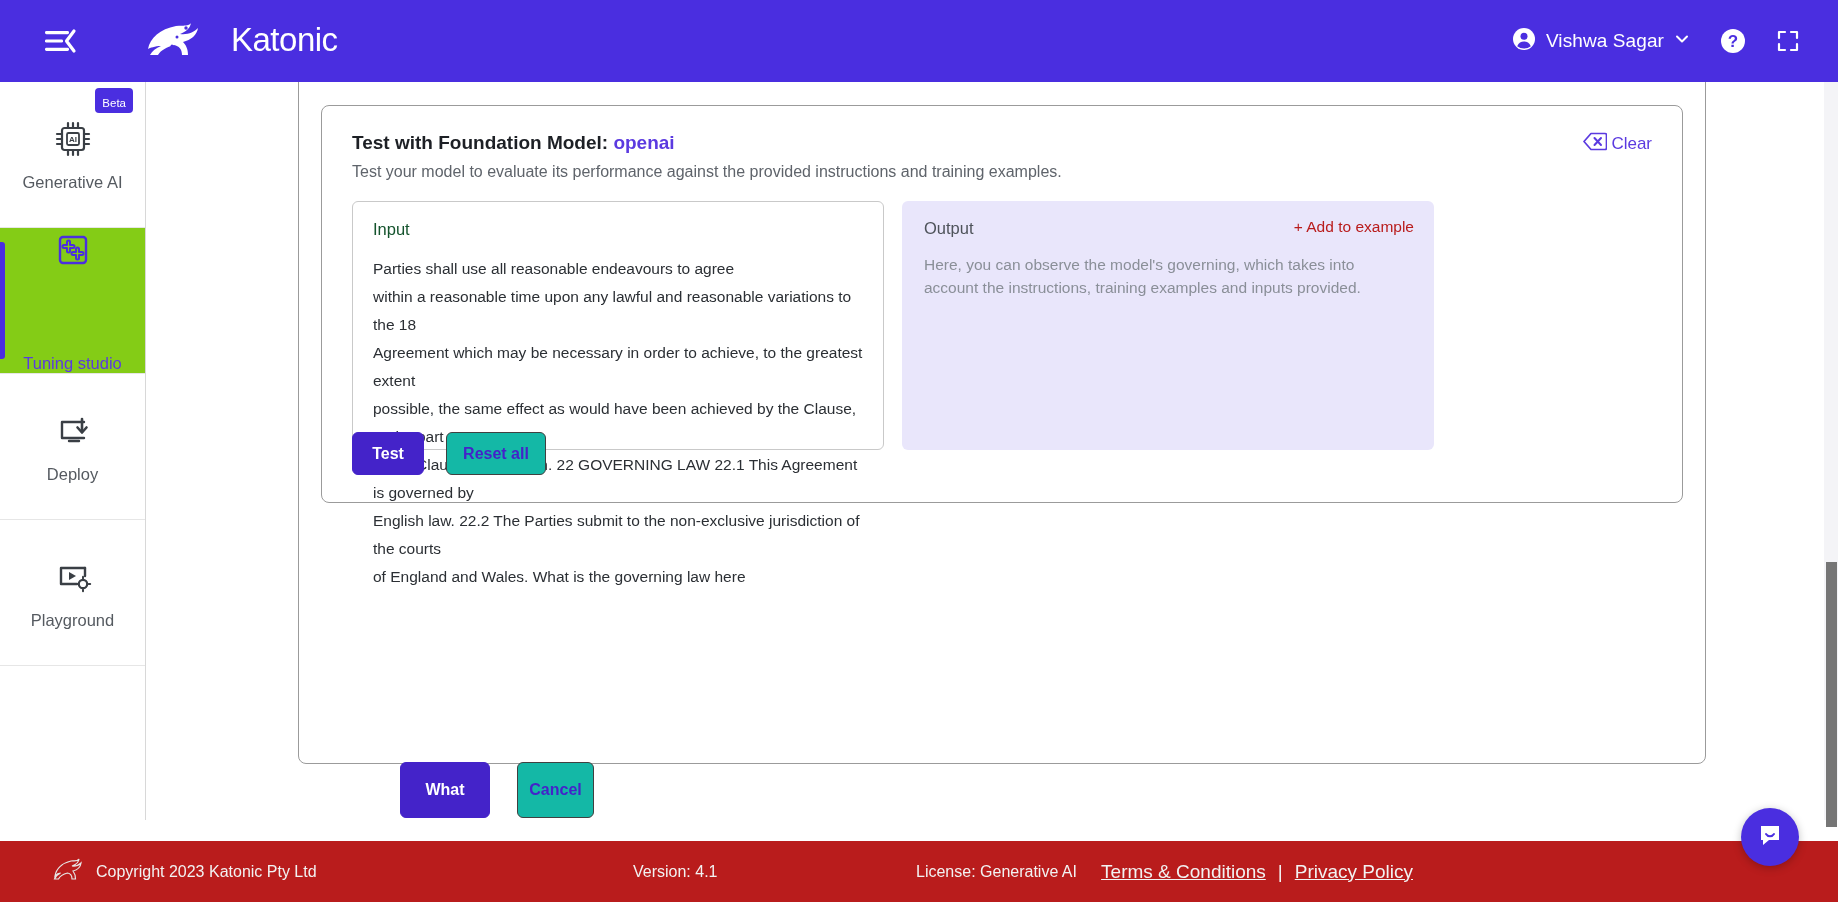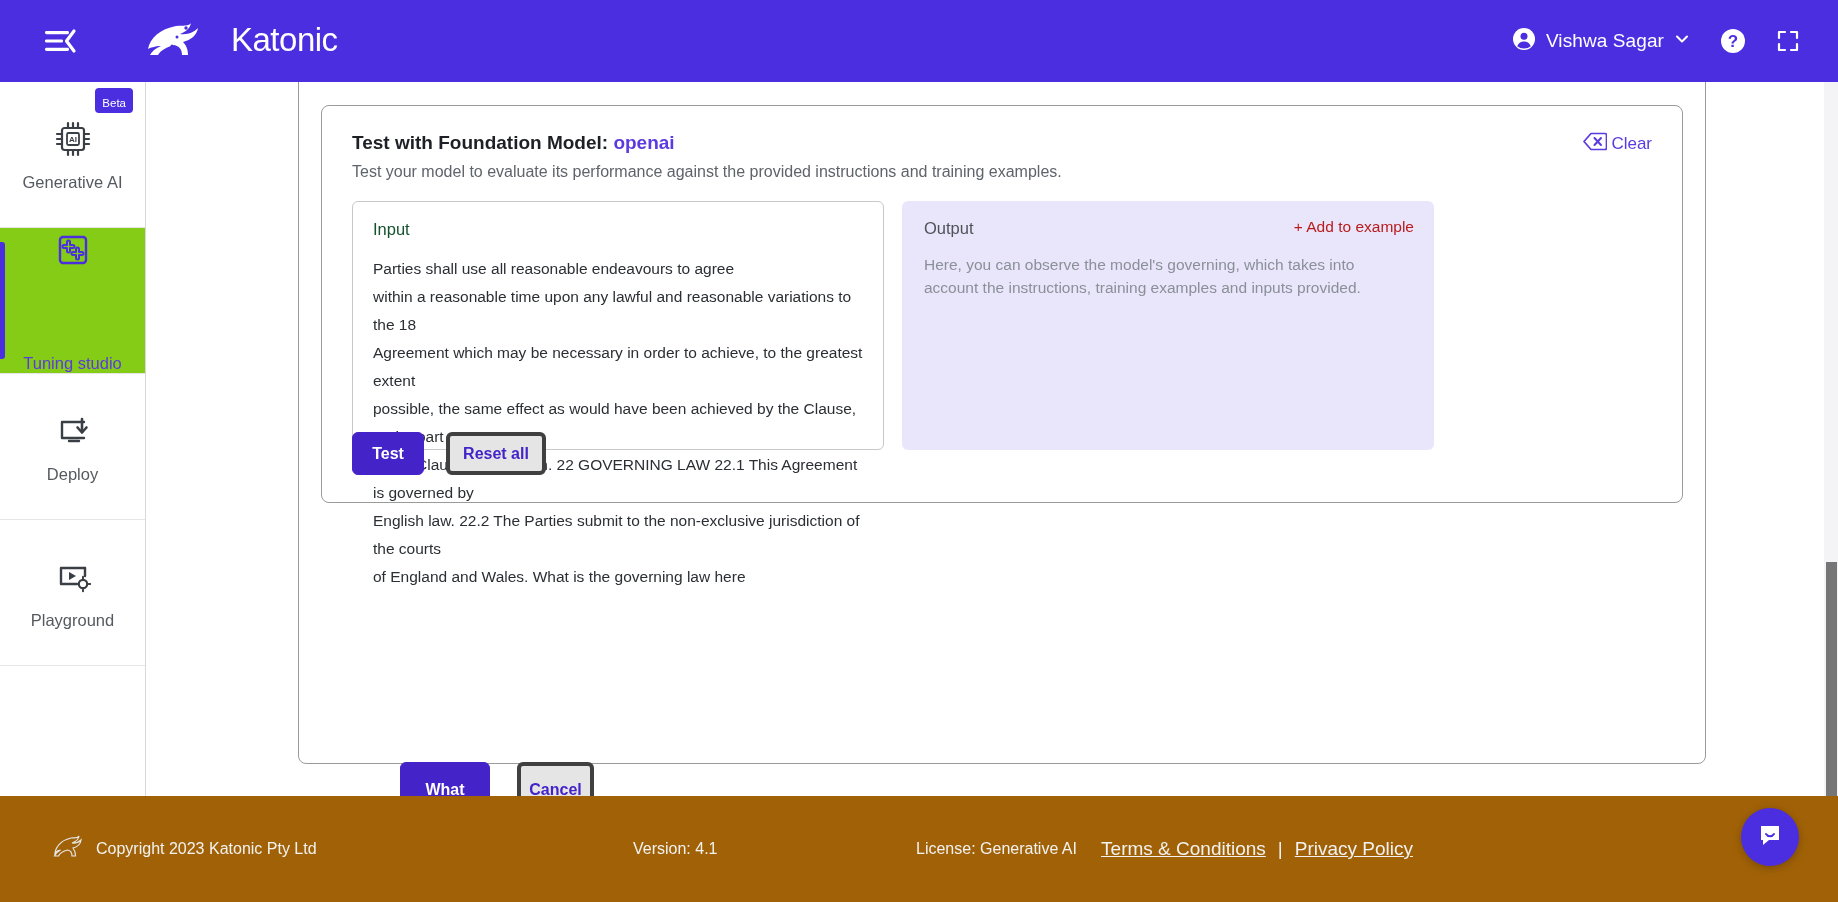--- a/index.html
+++ b/index.html
@@ -98,31 +98,31 @@
   .output-placeholder {
     margin-top:15px; font-size:15.5px; line-height:23px; color:#8a8f98;
   }
 
   .tc-actions { position:absolute; left:30px; top:326px; display:flex; gap:22px; }
   .btn {
     font-size:16px; font-weight:bold; border-radius:6px; cursor:pointer;
     display:flex; align-items:center; justify-content:center;
   }
   .btn-primary { background:#4423c9; color:#ffffff; border:1px solid #4423c9; }
-  .btn-outline { background:#e5e5e5; color:#4423c9; border:4px solid #404040; }
+  .btn-outline { background:#14b8a6; color:#4423c9; border:1px solid #404040; }
   .btn-test { width:72px; height:43px; }
   .btn-reset { width:100px; height:43px; }
   .btn-save { width:90px; height:56px; }
   .btn-cancel { width:77px; height:56px; }
   .bottom-wrap { position:absolute; left:254px; top:680px; display:flex; gap:27px; }
 
   
   .footer {
-    position:absolute; left:0; bottom:0; width:1838px; height:106px;
-    background:#a16207; color:#f2f2f2; display:flex; align-items:center;
+    position:absolute; left:0; bottom:0; width:1838px; height:61px;
+    background:#b91c1c; color:#f2f2f2; display:flex; align-items:center;
   }
   .f-left { display:flex; align-items:center; gap:14px; margin-left:52px; }
   .f-copy { font-size:16px; }
   .f-version { position:absolute; left:633px; font-size:16px; }
   .f-license { position:absolute; left:916px; font-size:16px; }
   .f-links { position:absolute; right:425px; display:flex; align-items:center; gap:12px; font-size:19px; }
   .f-links a { color:#f2f2f2; text-decoration:underline; cursor:pointer; }
   .f-sep { color:#f2f2f2; }
 
   

